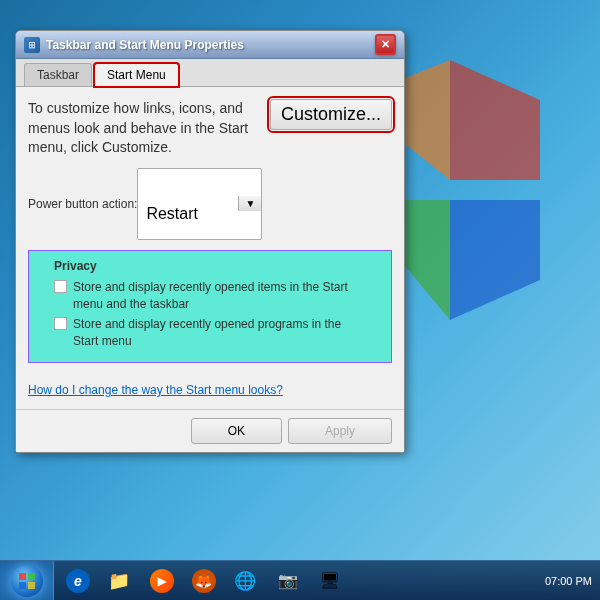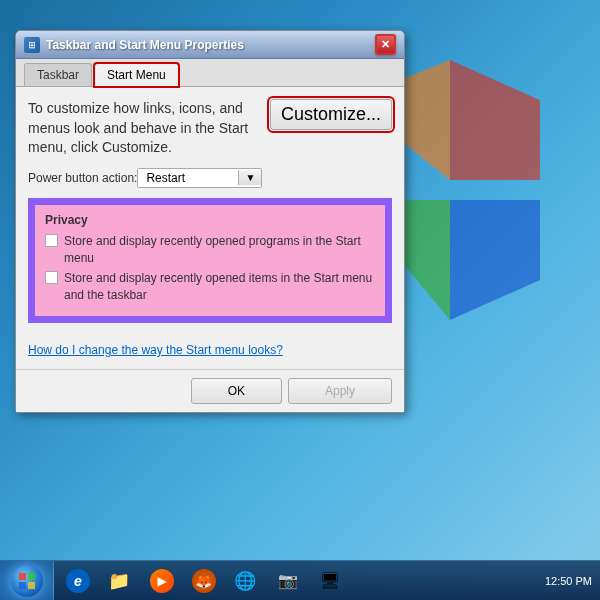--- a/index.html
+++ b/index.html
@@ -234,42 +234,43 @@
     .dropdown-wrapper {
       display: flex;
       align-items: center;
       border: 1px solid #aaa;
       background: white;
       border-radius: 2px;
       overflow: hidden;
     }
 
     .dropdown-text {
-      padding: 2px 8px;
-      font-size: 12px;
+      padding: 16px 8px;
+      font-size: 16px;
       min-width: 100px;
       background: white;
+      margin-top: 20px;
     }
 
     .dropdown-arrow {
       padding: 2px 6px;
       background: linear-gradient(to bottom, #f5f5f5, #ddd);
       border-left: 1px solid #aaa;
       font-size: 10px;
       cursor: pointer;
       height: 100%;
       display: flex;
       align-items: center;
     }
 
     .privacy-group {
-      border: 7px solid #8b5cf6;
-      padding: 8px 10px;
+      border: 1px solid #8b5cf6;
+      padding: 8px 25px;
       margin-bottom: 10px;
-      background: #f9a8d4;
+      background: #5eead4;
     }
 
     .privacy-title {
       font-size: 12px;
       font-weight: bold;
       color: #333;
       margin-bottom: 6px;
     }
 
     .checkbox-row {
@@ -373,25 +374,25 @@
         <div class="dropdown-wrapper">
           <span class="dropdown-text">Restart</span>
           <span class="dropdown-arrow">▼</span>
         </div>
       </div>
 
       <div class="privacy-group">
         <div class="privacy-title">Privacy</div>
         <div class="checkbox-row">
           <div class="checkbox"></div>
-          <span class="checkbox-label">Store and display recently opened programs in the Start menu</span>
+          <span class="checkbox-label">Store and display recently opened items in the Start menu and the taskbar</span>
         </div>
         <div class="checkbox-row">
           <div class="checkbox"></div>
-          <span class="checkbox-label">Store and display recently opened items in the Start menu and the taskbar</span>
+          <span class="checkbox-label">Store and display recently opened programs in the Start menu</span>
         </div>
       </div>
 
       <a class="help-link">How do I change the way the Start menu looks?</a>
 
     </div>
 
     <div class="dialog-footer">
       <button class="footer-btn">OK</button>
       <button class="footer-btn disabled">Apply</button>
@@ -437,17 +438,17 @@
       <div class="taskbar-item">
         <div class="taskbar-icon" style="font-size:16px;">📷</div>
       </div>
 
       <div class="taskbar-item">
         <div class="taskbar-icon" style="font-size:16px;">🖥</div>
       </div>
     </div>
 
     <div class="tray">
-      <span>12:50 PM</span>
+      <span>07:00 PM</span>
     </div>
   </div>
 
 </div>
 
 </body></html>

